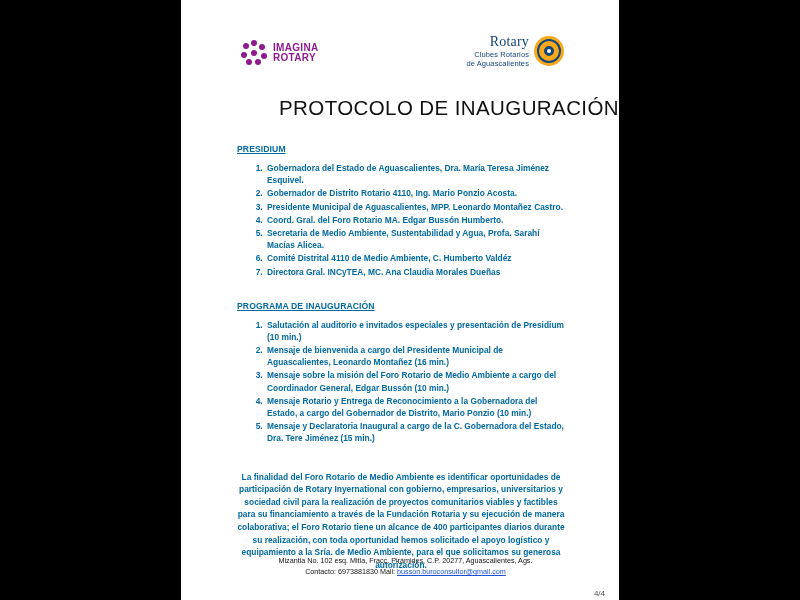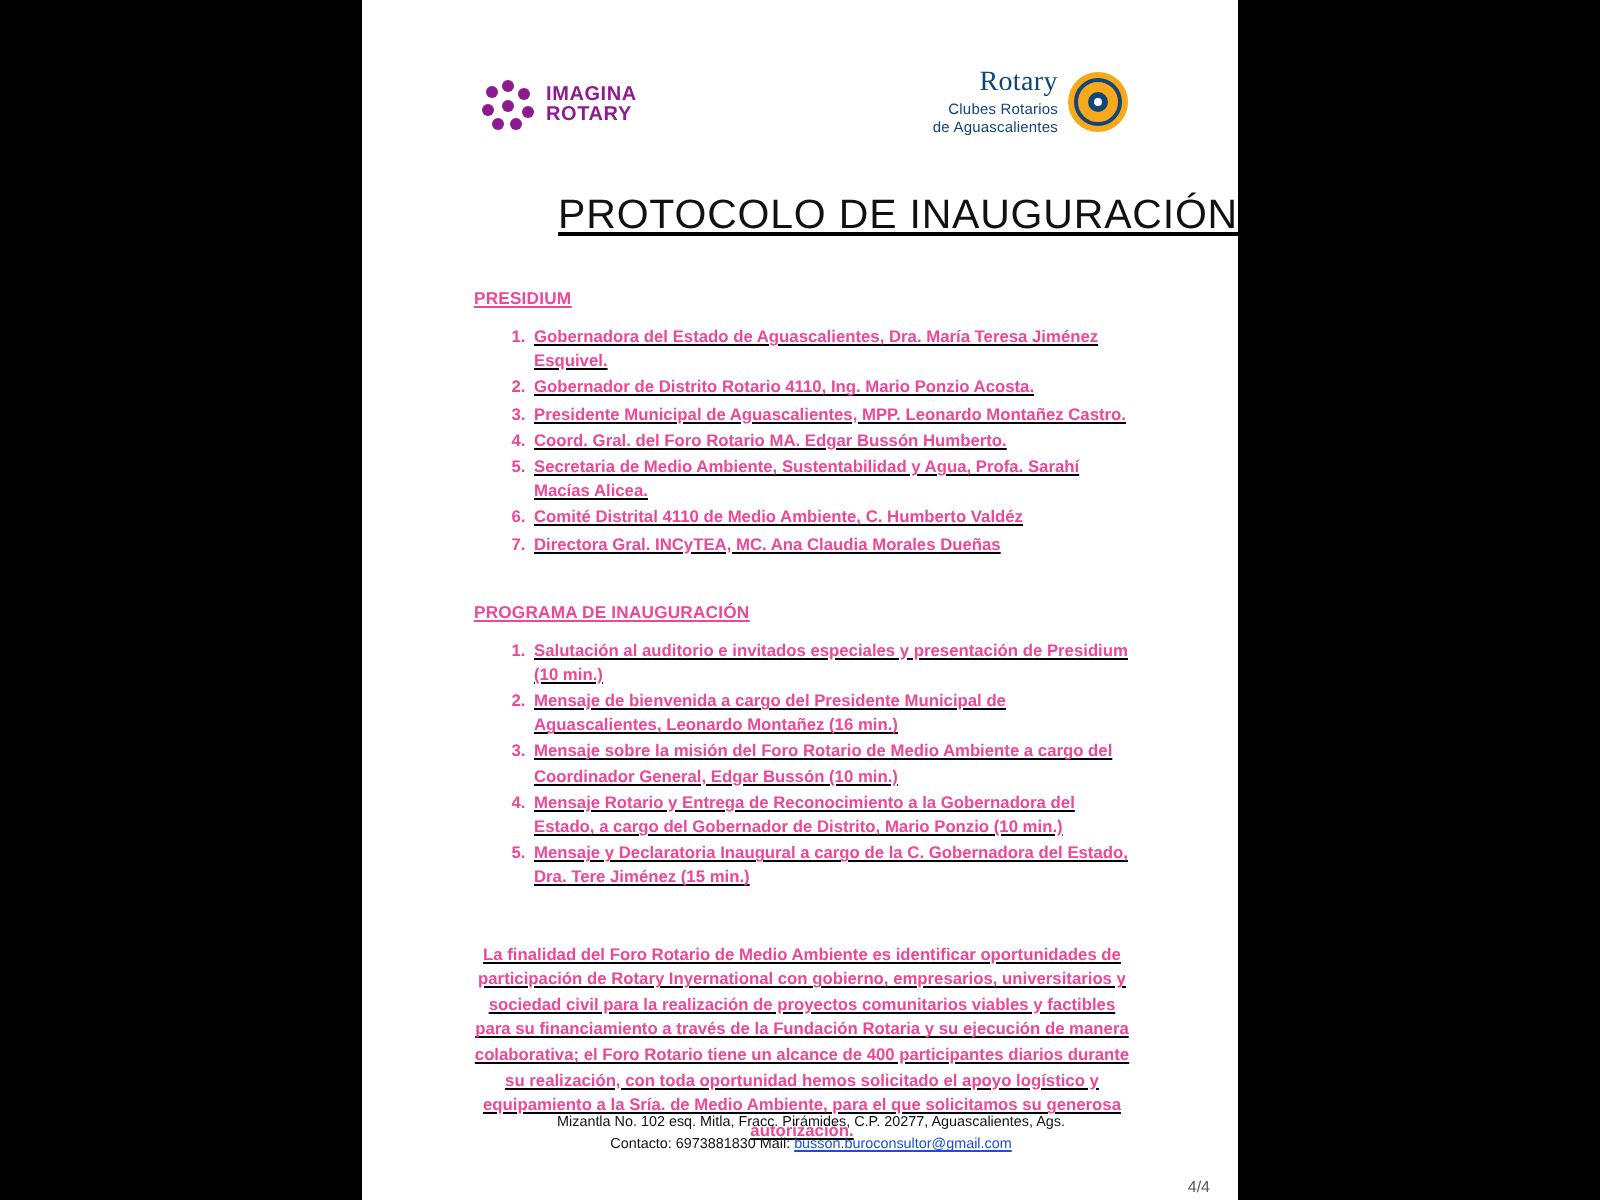--- a/index.html
+++ b/index.html
@@ -13,21 +13,20 @@
   }
   #page {
     position: absolute;
     left: 181px;
     top: 0;
     width: 438px;
     height: 600px;
     background: #ffffff;
     box-sizing: border-box;
     padding: 0;
-    text-decoration: underline;
   }
   .header-row {
     position: relative;
     height: 56px;
     margin-top: 34px;
   }
   .imagina {
     position: absolute;
     left: 60px;
     top: 6px;
@@ -121,21 +120,21 @@
     font-size: 20.5px;
     font-weight: normal;
     letter-spacing: .4px;
     margin: 6px 0 0 0;
     color: #111;
     font-family: "Liberation Sans", sans-serif;
   }
   .body-wrap {
     padding: 0 54px 0 56px;
     margin-top: 24px;
-    color: #ec4899;
+    color: #0369a1;
   }
   h2.section {
     font-size: 8.6px;
     font-weight: bold;
     text-decoration: underline;
     margin: 0 0 8px 0;
     letter-spacing: .1px;
   }
   ol.list {
     margin: 1px 0 0 0;

